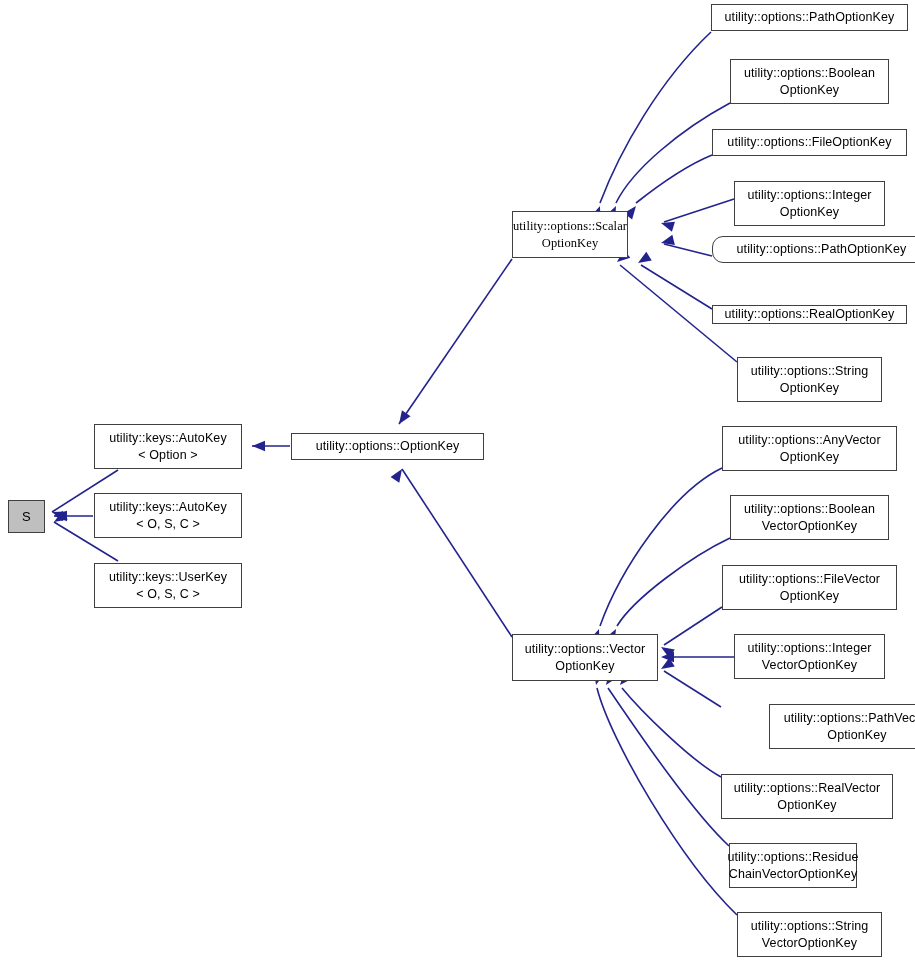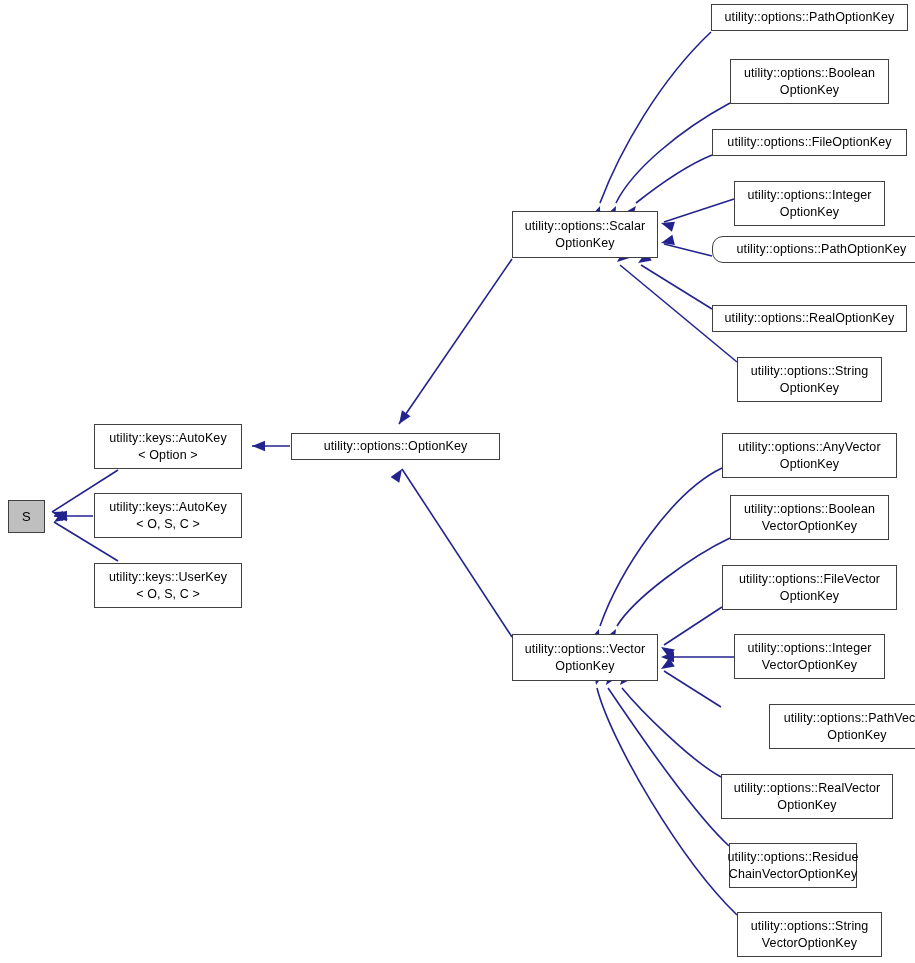--- a/index.html
+++ b/index.html
@@ -105,24 +105,24 @@
 &lt; Option &gt;</span>
       </div>
       <div class="node" style="left: 94px; top: 493px; width: 148px; height: 45px;">
         <span class="label">utility::keys::AutoKey
 &lt; O, S, C &gt;</span>
       </div>
       <div class="node" style="left: 94px; top: 563px; width: 148px; height: 45px;">
         <span class="label">utility::keys::UserKey
 &lt; O, S, C &gt;</span>
       </div>
-      <div class="node" style="left: 291px; top: 433px; width: 209px; height: 27px;">
+      <div class="node" style="left: 291px; top: 433px; width: 193px; height: 27px;">
         <span class="label">utility::options::OptionKey</span>
       </div>
-      <div class="node" style="left: 512px; top: 211px; width: 146px; height: 47px;">
+      <div class="node" style="left: 512px; top: 211px; width: 116px; height: 47px; font-family: Liberation Serif, serif;">
         <span class="label">utility::options::Scalar
 OptionKey</span>
       </div>
       <div class="node" style="left: 512px; top: 634px; width: 146px; height: 47px;">
         <span class="label">utility::options::Vector
 OptionKey</span>
       </div>
       <div class="node" style="left: 711px; top: 4px; width: 197px; height: 27px;">
         <span class="label">utility::options::PathOptionKey</span>
       </div>
@@ -133,28 +133,28 @@
       <div class="node" style="left: 712px; top: 129px; width: 195px; height: 27px;">
         <span class="label">utility::options::FileOptionKey</span>
       </div>
       <div class="node" style="left: 734px; top: 181px; width: 151px; height: 45px;">
         <span class="label">utility::options::Integer
 OptionKey</span>
       </div>
       <div class="node" style="left: 712px; top: 236px; width: 219px; height: 27px; border-radius: 11px;">
         <span class="label">utility::options::PathOptionKey</span>
       </div>
-      <div class="node" style="left: 712px; top: 305px; width: 195px; height: 27px;">
+      <div class="node" style="left: 712px; top: 305px; width: 195px; height: 19px;">
         <span class="label">utility::options::RealOptionKey</span>
       </div>
       <div class="node" style="left: 737px; top: 357px; width: 145px; height: 45px;">
         <span class="label">utility::options::String
 OptionKey</span>
       </div>
-      <div class="node" style="left: 722px; top: 426px; width: 175px; height: 45px; margin-top: 7px;">
+      <div class="node" style="left: 722px; top: 426px; width: 175px; height: 45px;">
         <span class="label">utility::options::AnyVector
 OptionKey</span>
       </div>
       <div class="node" style="left: 730px; top: 495px; width: 159px; height: 45px;">
         <span class="label">utility::options::Boolean
 VectorOptionKey</span>
       </div>
       <div class="node" style="left: 722px; top: 565px; width: 175px; height: 45px;">
         <span class="label">utility::options::FileVector
 OptionKey</span>

